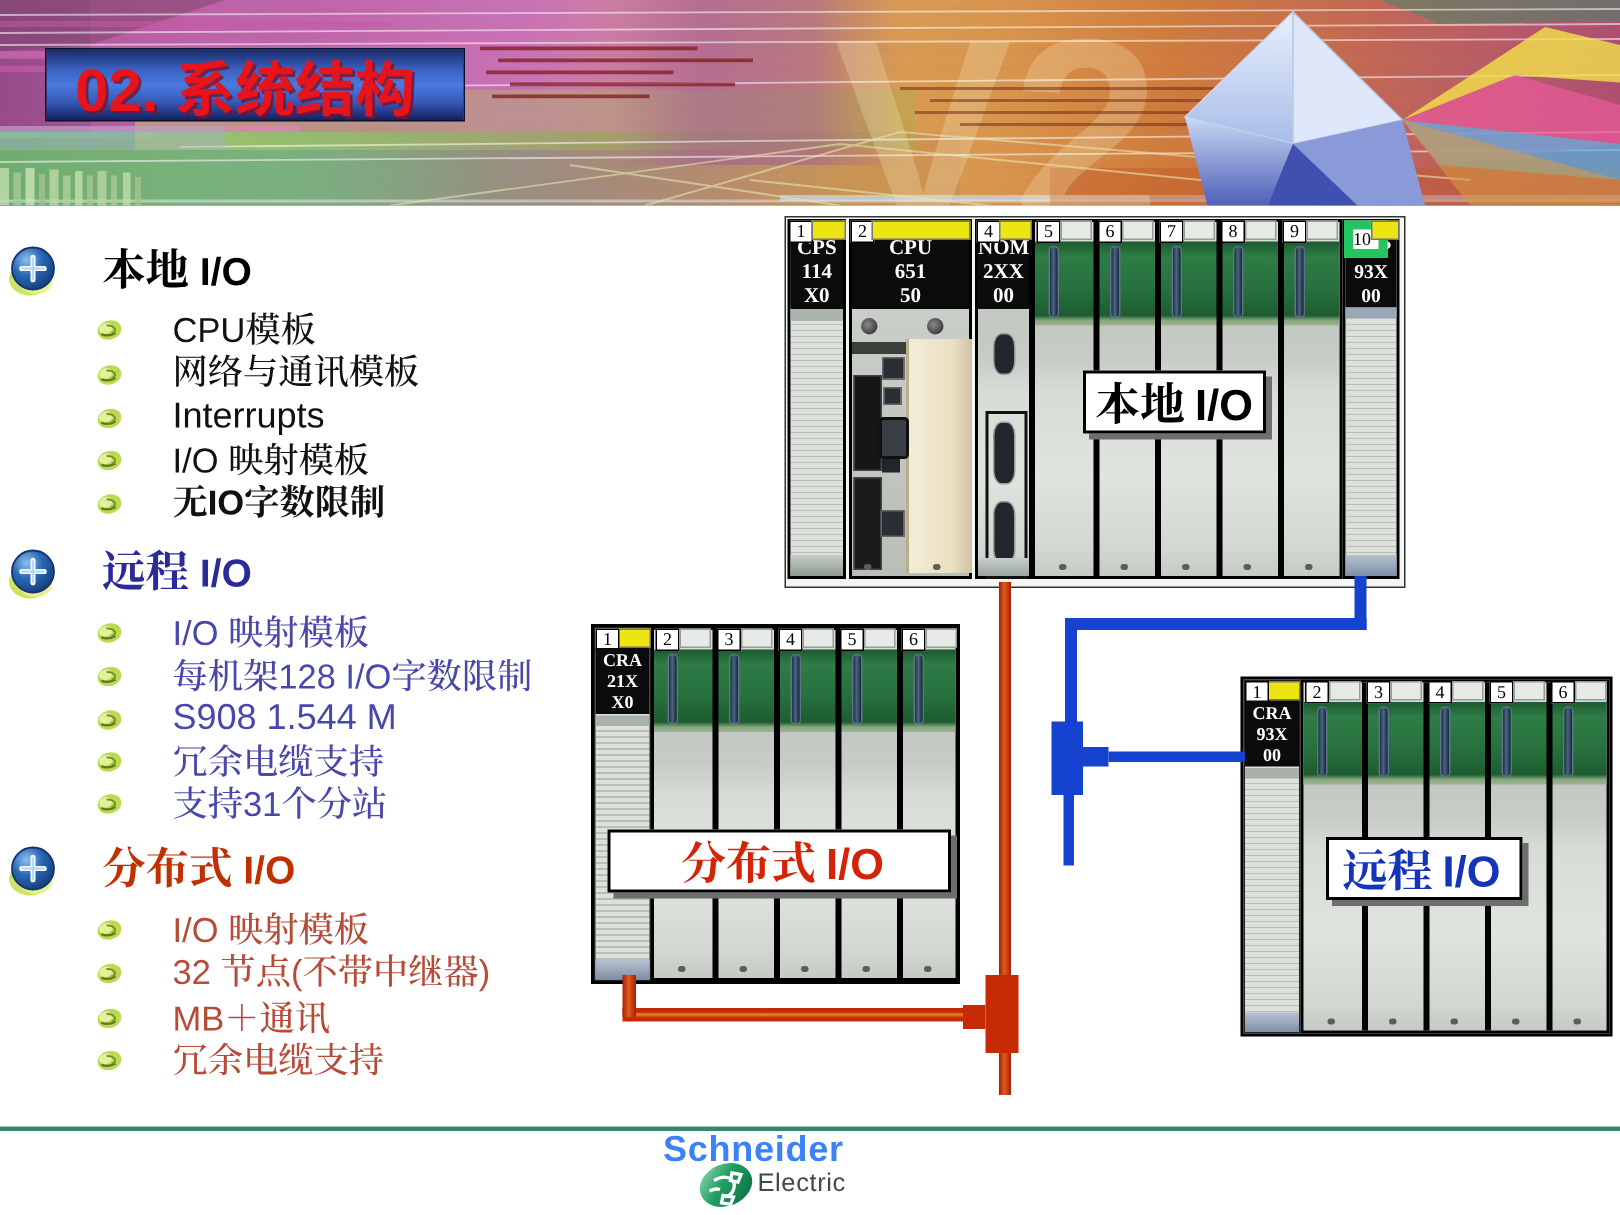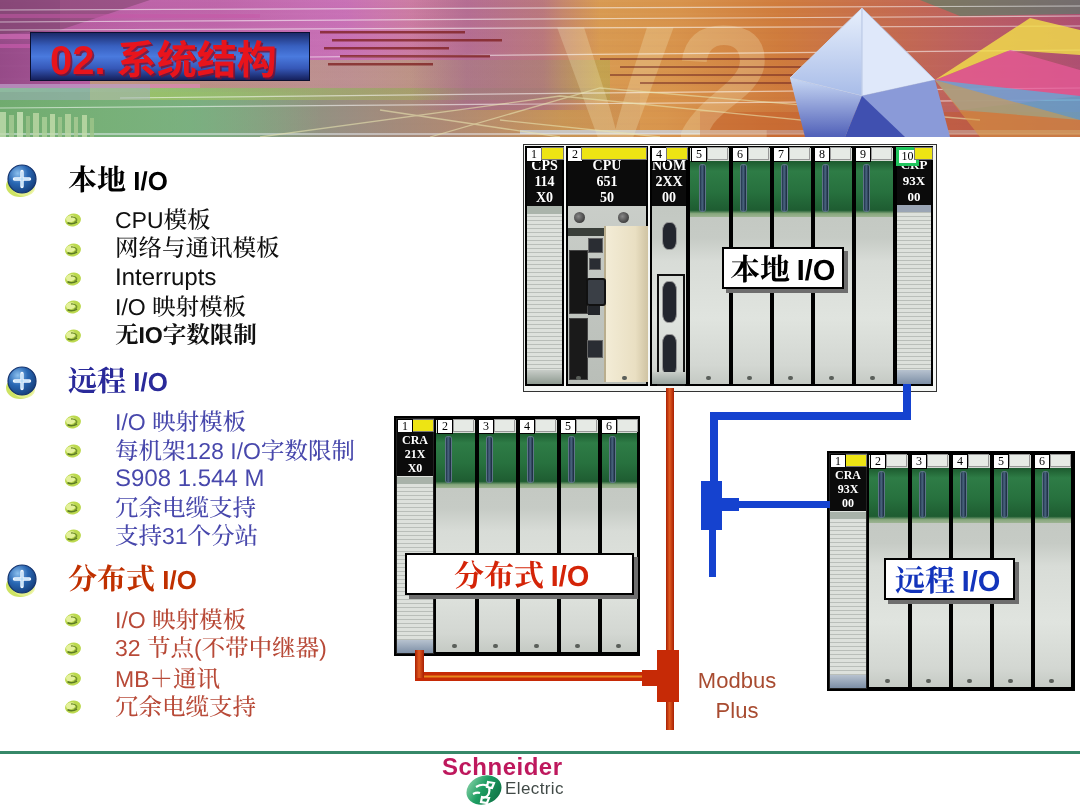--- a/index.html
+++ b/index.html
@@ -416,21 +416,21 @@
 <div class="abs" style="left:829px;top:376px;width:5px;height:4px;background:#5a5f5a;border-radius:2px"></div>
 
 <div class="abs" style="left:852px;top:148px;width:4px;height:236px;background:#000"></div>
 <div class="abs" style="left:864px;top:165px;width:5px;height:46px;background:linear-gradient(90deg,#1e3148,#4a6580 45%,#16263a);border-radius:2px;box-shadow:0 0 0 1px #5f7488"></div>
 <div class="abs" style="left:855px;top:147px;width:14px;height:13px;background:#fff;border:1px solid #000;font:12px 'Liberation Serif',serif;text-align:center;line-height:13px;color:#000">9</div>
 <div class="abs" style="left:871px;top:147px;width:19px;height:11px;background:#e6eae5;border:1px solid #999"></div>
 <div class="abs" style="left:870px;top:376px;width:5px;height:4px;background:#5a5f5a;border-radius:2px"></div>
 
 <div class="abs" style="left:895px;top:146px;width:38px;height:240px;border:2px solid #000;box-sizing:border-box;background:repeating-linear-gradient(180deg,#b9beb9 0px,#b9beb9 1px,#dde1dc 1px,#dde1dc 4px)"></div>
 <div class="abs" style="left:897px;top:157px;width:34px;height:48px;background:#0b0b0b;color:#fff;font:bold 13px 'Liberation Serif',serif;line-height:16px;text-align:center;padding-top:0px;box-sizing:border-box">CRP<br>93X<br>00</div>
-<div class="abs" style="left:896px;top:147px;width:17px;height:13px;background:#fff;border:3px solid #22c55e;font:12px 'Liberation Serif',serif;text-align:center;line-height:13px;color:#000">10</div>
+<div class="abs" style="left:896px;top:147px;width:17px;height:13px;background:#fff;border:6px solid #22c55e;font:12px 'Liberation Serif',serif;text-align:left;line-height:13px;color:#000">10</div>
 <div class="abs" style="left:914px;top:147px;width:17px;height:11px;background:#ede414;border:1px solid #777"></div>
 <div class="abs" style="left:897px;top:205px;width:34px;height:7px;background:#9aa5b5"></div>
 <div class="abs" style="left:897px;top:370px;width:34px;height:14px;background:linear-gradient(180deg,#b7c2cf,#7d8fa6)"></div>
 
 <div class="abs" style="left:722px;top:247px;width:118px;height:38px;background:#fff;border:2px solid #000;box-shadow:4px 4px 0 #6e6e6e"></div>
 <svg class="abs" style="left:728px;top:249px" width="116" height="40">
       <path d="M18.9 12.4Q19.8 14.6 21.1 16.5Q22.5 18.5 24.1 20.1Q25.7 21.7 27.6 23Q29.4 24.2 31.2 25L31.1 25.4Q30 25.6 29.2 26.4Q28.3 27.2 27.9 28.5Q25.6 26.8 23.8 24.5Q22 22.2 20.7 19.2Q19.4 16.2 18.5 12.5ZM17.5 12.9Q15.8 18.1 12.2 22.3Q8.6 26.5 3.1 29.3L2.8 29Q5.4 26.9 7.4 24.2Q9.5 21.5 10.9 18.4Q12.4 15.4 13.2 12.4H17.5ZM20 6Q19.9 6.3 19.7 6.6Q19.4 6.8 18.7 6.9V32.6Q18.7 32.7 18.3 33Q17.9 33.2 17.2 33.4Q16.5 33.6 15.8 33.6H15.1V5.5ZM21.4 23.2Q21.4 23.2 21.7 23.5Q22.1 23.8 22.6 24.2Q23.1 24.7 23.7 25.2Q24.2 25.8 24.7 26.2Q24.5 26.7 23.8 26.7H9.5L9.3 25.8H19.6ZM26.5 9.6Q26.5 9.6 26.9 9.9Q27.3 10.2 27.9 10.7Q28.5 11.2 29.1 11.7Q29.8 12.3 30.3 12.8Q30.2 13.2 29.4 13.2H4.2L4 12.4H24.5Z M49.9 5.6 54.2 6Q54.2 6.3 54 6.6Q53.8 6.8 53.2 6.9V26.6Q53.2 26.7 52.8 27Q52.4 27.2 51.7 27.4Q51.1 27.6 50.5 27.6H49.9ZM43.9 8.1 48.4 8.5Q48.3 8.8 48.1 9.1Q47.8 9.3 47.3 9.4V28.2Q47.3 28.8 47.7 29.1Q48.1 29.3 49.3 29.3H53.3Q54.4 29.3 55.3 29.3Q56.2 29.3 56.7 29.2Q57.4 29.2 57.8 28.8Q58.1 28.4 58.5 27.3Q58.9 26.2 59.4 24.6H59.7L59.8 28.9Q60.7 29.2 61 29.5Q61.3 29.9 61.3 30.4Q61.3 31 60.9 31.4Q60.6 31.8 59.7 32.1Q58.8 32.4 57.2 32.5Q55.5 32.6 53 32.6H48.9Q47.1 32.6 46 32.3Q44.9 32.1 44.4 31.3Q43.9 30.5 43.9 29.1ZM33 14.9H39.7L41.2 12.3Q41.2 12.3 41.5 12.6Q41.8 12.9 42.2 13.4Q42.6 13.8 43 14.3Q43.5 14.8 43.8 15.2Q43.7 15.7 43 15.7H33.3ZM36.2 6.2 40.6 6.6Q40.6 6.9 40.3 7.1Q40.1 7.4 39.5 7.5V25.8L36.2 26.9ZM32.6 26.8Q33.6 26.5 35.3 26Q37 25.5 39.1 24.7Q41.2 24 43.3 23.1L43.4 23.4Q42.1 24.6 40 26.3Q38 27.9 35.1 29.9Q34.9 30.6 34.4 30.8ZM55.6 12.4 56.4 12.1 56.7 12.9 41 18.6 40.4 17.9ZM56.2 12.3H55.8L57.6 10.6L60.6 13.2Q60.5 13.3 60.2 13.5Q59.9 13.6 59.5 13.7Q59.4 16.7 59.4 18.6Q59.3 20.6 59.1 21.9Q58.9 23.1 58.6 23.8Q58.3 24.5 57.9 24.9Q57.3 25.4 56.5 25.7Q55.7 25.9 54.7 25.9Q54.7 25.1 54.7 24.6Q54.6 24 54.4 23.7Q54.2 23.3 53.9 23.1Q53.6 22.9 53 22.7V22.3Q53.3 22.3 53.9 22.3Q54.4 22.4 54.7 22.4Q55.2 22.4 55.4 22.1Q55.7 21.9 55.8 20.8Q56 19.8 56.1 17.7Q56.1 15.7 56.2 12.3Z M70.6 31V11H74.8V31Z M77 31.6 81.1 10H84.5L80.4 31.6Z M106.1 20.9Q106.1 24 104.9 26.4Q103.7 28.8 101.4 30Q99.1 31.3 96 31.3Q91.3 31.3 88.6 28.5Q86 25.7 86 20.9Q86 16.1 88.6 13.4Q91.3 10.8 96 10.8Q100.8 10.8 103.5 13.5Q106.1 16.2 106.1 20.9ZM101.9 20.9Q101.9 17.7 100.3 15.9Q98.8 14 96 14Q93.2 14 91.7 15.9Q90.2 17.7 90.2 20.9Q90.2 24.2 91.7 26.1Q93.3 28 96 28Q98.8 28 100.3 26.2Q101.9 24.3 101.9 20.9Z" fill="#000"></path>
     </svg>
 
 <div class="abs" style="left:394px;top:416px;width:246px;height:240px;border:2px solid #000;box-sizing:border-box;background:#eef0ee"></div>
@@ -539,25 +539,24 @@
 <div class="abs" style="left:710px;top:412px;width:8px;height:74px;background:#1542cf"></div>
 
 <div class="abs" style="left:701px;top:481px;width:21px;height:49px;background:#1542cf"></div>
 <div class="abs" style="left:722px;top:498px;width:17px;height:13px;background:#1542cf"></div>
 
 <div class="abs" style="left:739px;top:501px;width:91px;height:7px;background:#1542cf"></div>
 
 <div class="abs" style="left:709px;top:530px;width:7px;height:47px;background:#1542cf"></div>
 
 
-<div class="abs" style="left:682px;top:666px;width:110px;text-align:center;font:22px 'Liberation Sans',sans-serif;color:#a84b30;line-height:30px">Modbus<br>Plus</div>
 
 <div class="abs" style="left:0;top:751px;width:1080px;height:3px;background:#368868"></div>
 
-<div class="abs" style="left:442px;top:753px;font:bold 24px 'Liberation Sans',sans-serif;color:#be185d;letter-spacing:0.5px">Schneider</div>
+<div class="abs" style="left:442px;top:753px;font:bold 24px 'Liberation Sans',sans-serif;color:#3b82f6;letter-spacing:0.5px">Schneider</div>
 
 <div class="abs" style="left:505px;top:779px;font:17px 'Liberation Sans',sans-serif;color:#414a47;letter-spacing:0.4px">Electric</div>
 
 <svg class="abs" style="left:464px;top:773px" width="42" height="36">
 <defs>
         <linearGradient id="selg" x1="0" y1="0" x2="1" y2="1">
 <stop offset="0" stop-color="#9adbb4"></stop>
           <stop offset=".45" stop-color="#1e9e62"></stop>
           <stop offset="1" stop-color="#0c6a40"></stop>
 </linearGradient>

